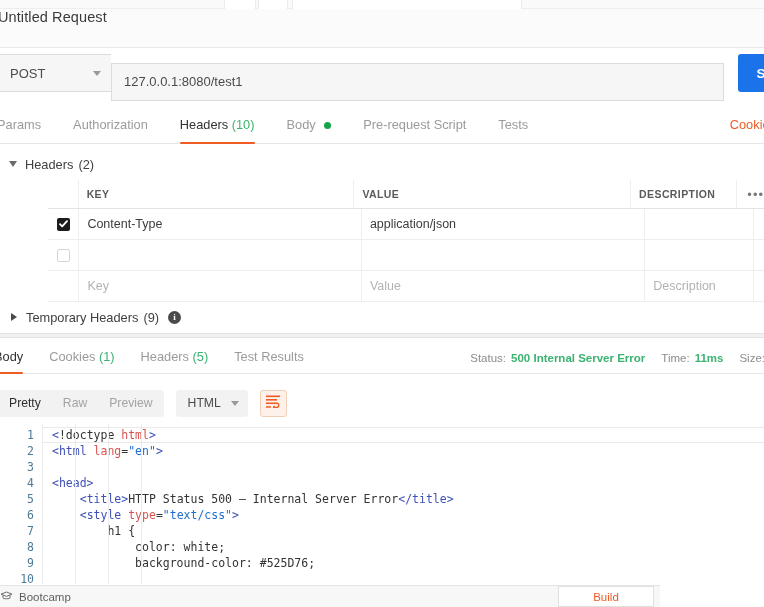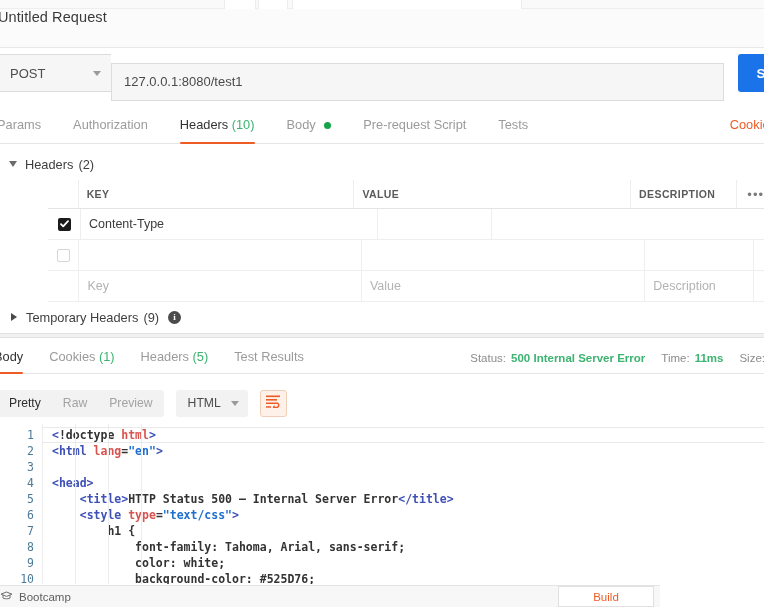--- a/index.html
+++ b/index.html
@@ -139,21 +139,21 @@
   .fmt-item { font-size:12.2px; color:#a3a3a3; padding:0 11px; line-height:27px; cursor:pointer; }
   .fmt-item.active { color:#2e2e2e; }
   .lang-sel { margin-left:12px; background:#f2f2f2; border-radius:3px; height:27px; display:flex; align-items:center; padding:0 9px 0 12px; cursor:pointer; min-width:62px; justify-content:space-between; }
   .lang-sel .lbl { font-size:12.2px; color:#4b4b4b; margin-right:10px; }
   .wrap-btn { margin-left:12px; width:27px; height:27px; background:#fdf1ea; border:1px solid #f0cfb8; border-radius:3px; display:flex; align-items:center; justify-content:center; cursor:pointer; }
 
   
   .code-pane { position:absolute; left:0; top:424px; width:764px; height:160px; background:#fff; overflow:hidden; display:flex; }
   .gutter { width:42px; padding-top:3px; text-align:right; }
   .gutter div { font-family:"DejaVu Sans Mono", monospace; font-size:11.5px; line-height:16px; color:#4c7a99; padding-right:8px; }
-  .code { flex:1; padding-top:3px; padding-left:10px; position:relative;font-weight:bold; }
+  .code { flex:1; padding-top:3px; padding-left:10px; position:relative; }
   .code .ln { font-family:"DejaVu Sans Mono", monospace; font-size:11.5px; line-height:16px; white-space:pre; color:#333; }
   .tok-tag { color:#3f51b5; }
   .tok-attr { color:#d9534f; }
   .tok-str { color:#1f6fd0; }
   .tok-txt { color:#333; }
   .guide { position:absolute; top:0; bottom:0; width:1px; background:#ececec; }
   .hl-line { position:absolute; left:0; right:0; top:3px; height:16px; border-top:1px solid #e9e9e9; border-bottom:1px solid #e9e9e9; }
 
   
   .bottom-bar { position:absolute; left:0; bottom:0; width:660px; height:22px; background:#f7f7f7; border-top:1px solid #e4e4e4; display:flex; align-items:center; justify-content:space-between; }
@@ -229,20 +229,23 @@
     <div class="trow">
       <div class="cb-cell">
         <span class="chk">
           <svg width="9" height="8" viewBox="0 0 9 8">
               <path d="M1 4.2 L3.2 6.4 L8 1.2" stroke="#fff" stroke-width="1.8" fill="none" stroke-linecap="round" stroke-linejoin="round"></path>
             </svg>
         </span>
       </div>
       <div class="c-key">
           <span class="td">Content-Type</span>
+        </div>
+      <div class="c-val">
+          <span class="td">application/json</span>
         </div>
       <div class="c-desc">
           <span class="td"></span>
         </div>
       <div class="c-more"></div>
     </div>
 
     <div class="trow">
       <div class="cb-cell">
         <span class="chk empty"></span>
@@ -346,21 +349,20 @@
       <div class="guide" style="left:66px;"></div>
       <div class="guide" style="left:99px;"></div>
       <div class="hl-line"></div>
     <div class="ln"><span class="tok-tag">&lt;</span><span class="tok-txt">!doctype </span><span class="tok-attr">html</span><span class="tok-tag">&gt;</span></div>
         <div class="ln"><span class="tok-tag">&lt;html </span><span class="tok-attr">lang</span><span class="tok-txt">=</span><span class="tok-str">"en"</span><span class="tok-tag">&gt;</span></div>
         <div class="ln">&nbsp;</div>
         <div class="ln"><span class="tok-tag">&lt;head&gt;</span></div>
         <div class="ln"><span class="tok-txt">    </span><span class="tok-tag">&lt;title&gt;</span><span class="tok-txt">HTTP Status 500 – Internal Server Error</span><span class="tok-tag">&lt;/title&gt;</span></div>
         <div class="ln"><span class="tok-txt">    </span><span class="tok-tag">&lt;style </span><span class="tok-attr">type</span><span class="tok-txt">=</span><span class="tok-str">"text/css"</span><span class="tok-tag">&gt;</span></div>
         <div class="ln"><span class="tok-txt">        h1 {</span></div>
-        <div class="ln"><span class="tok-txt">            font-family: Tahoma, Arial, sans-serif;</span></div>
         <div class="ln"><span class="tok-txt">            color: white;</span></div>
         <div class="ln"><span class="tok-txt">            background-color: #525D76;</span></div>
       </div>
 
   </div>
 
   <div class="bottom-bar">
     <div class="boot">
       <span>
         <svg width="13" height="10" viewBox="0 0 13 10">

